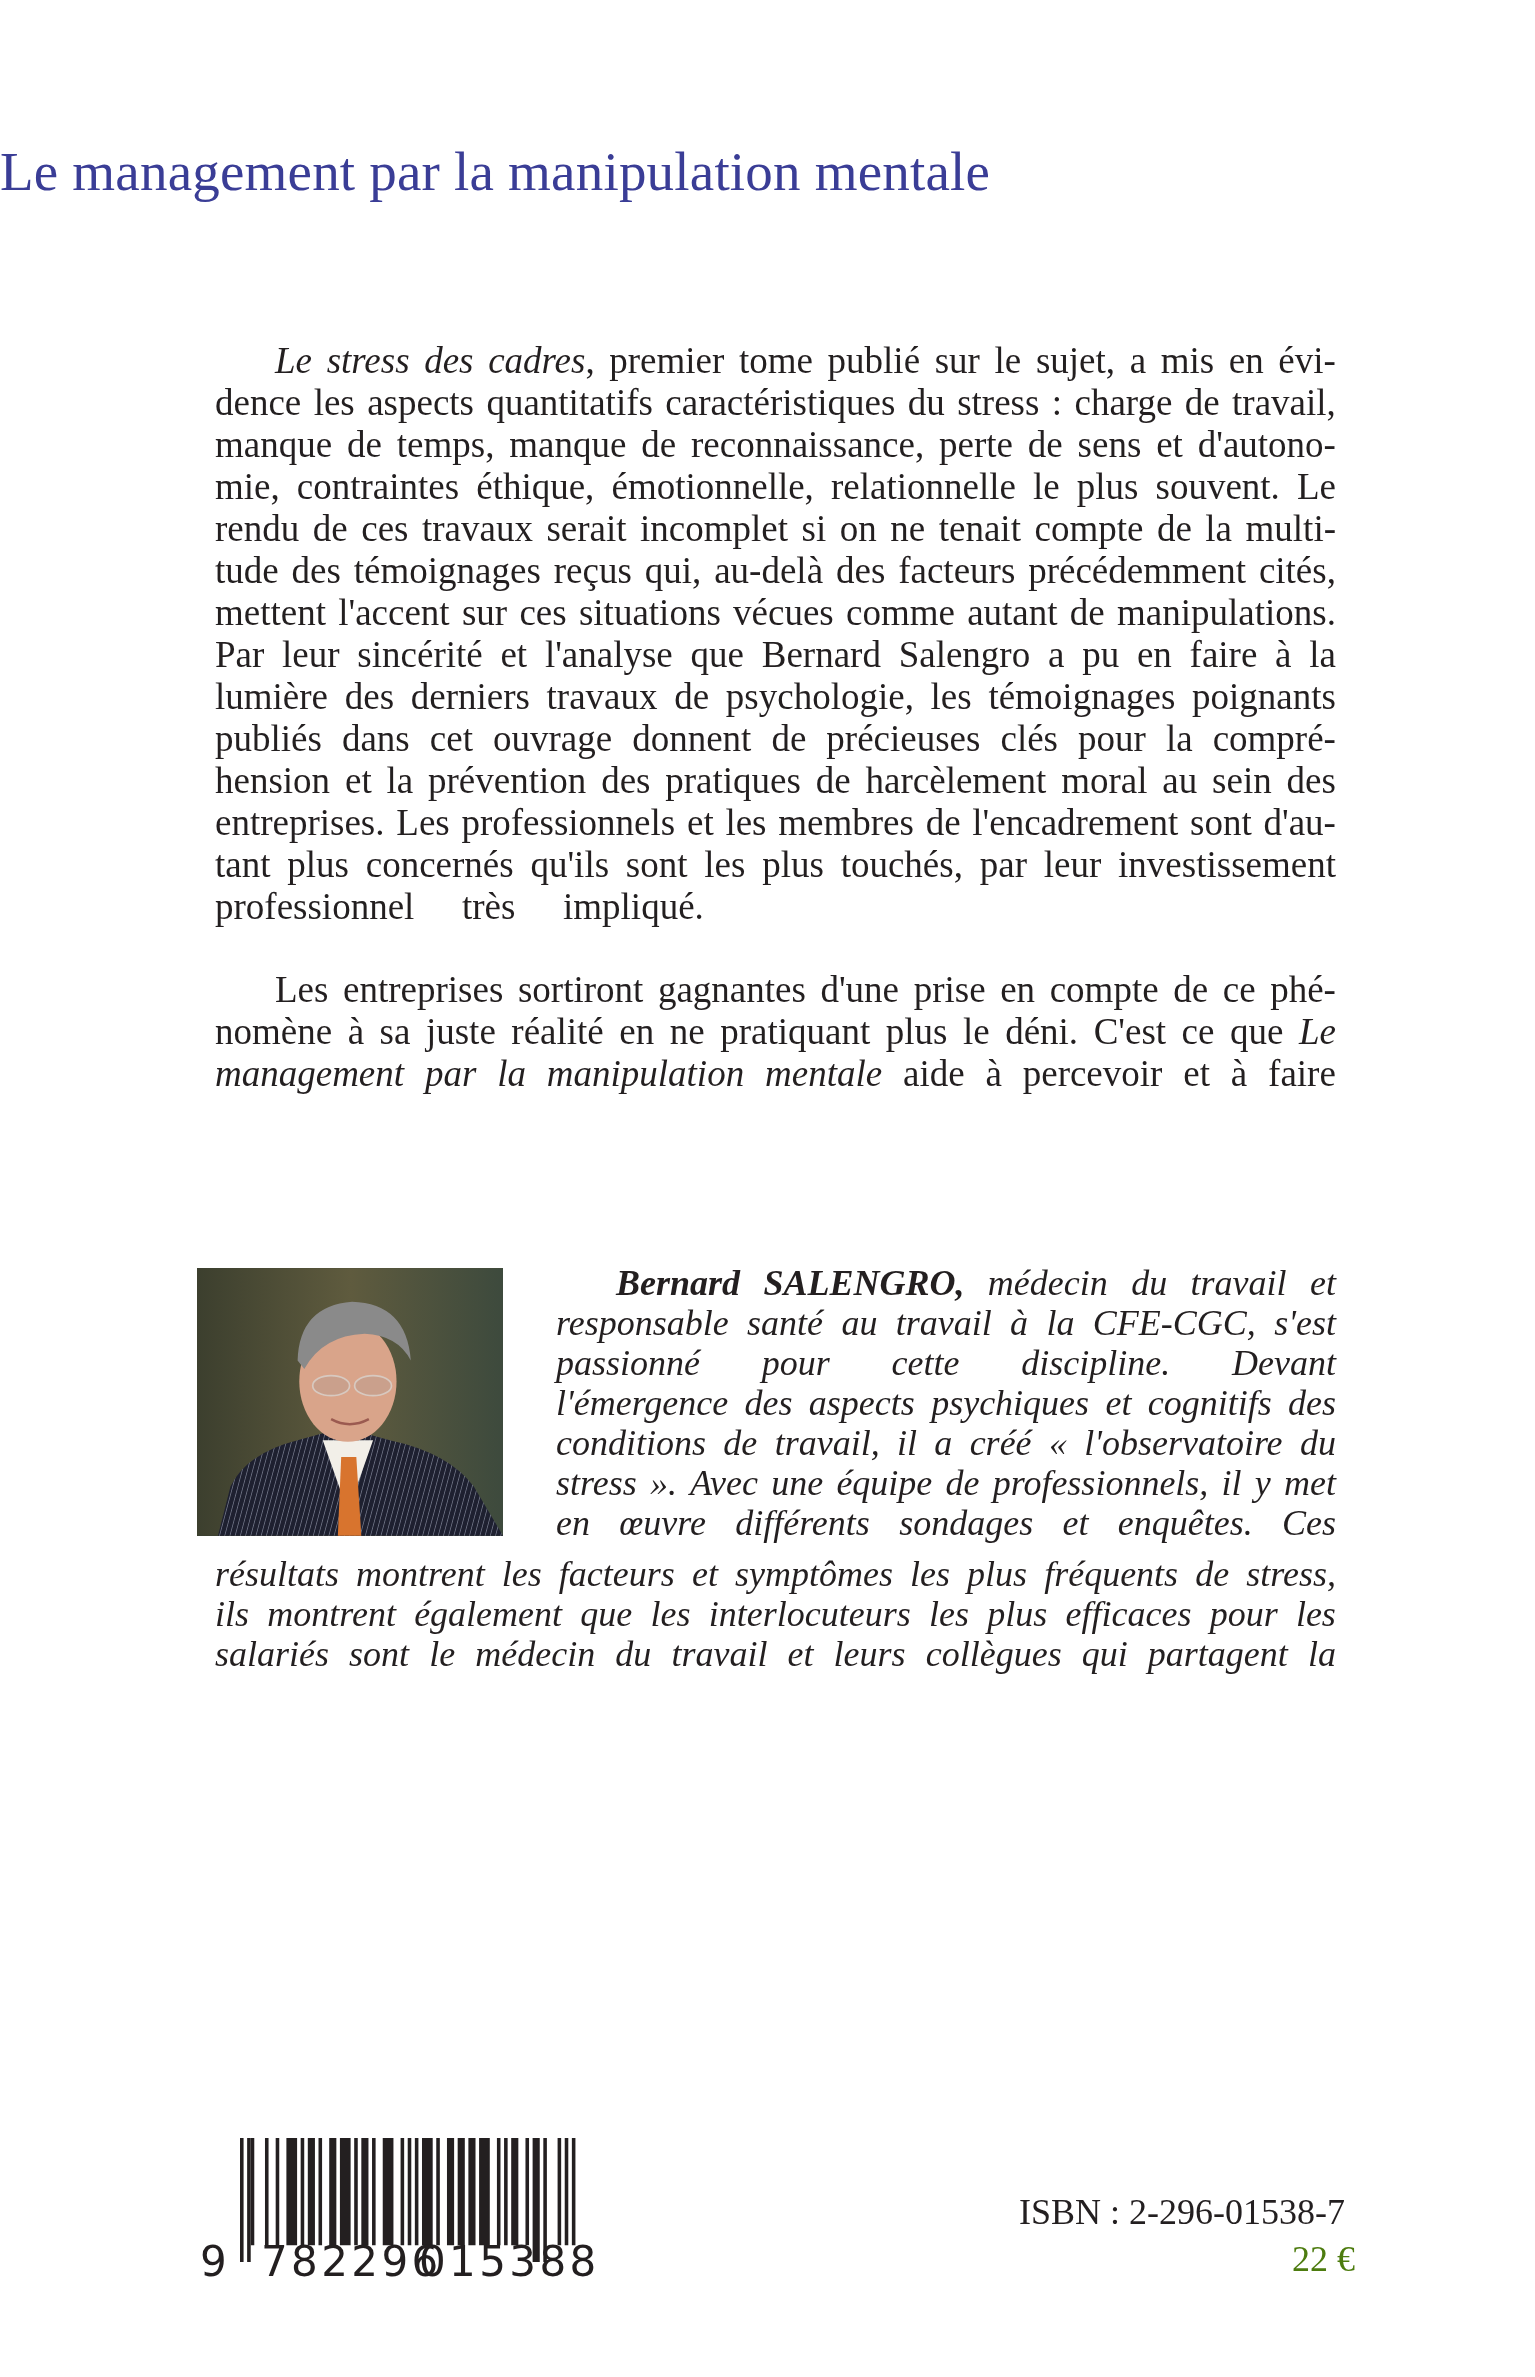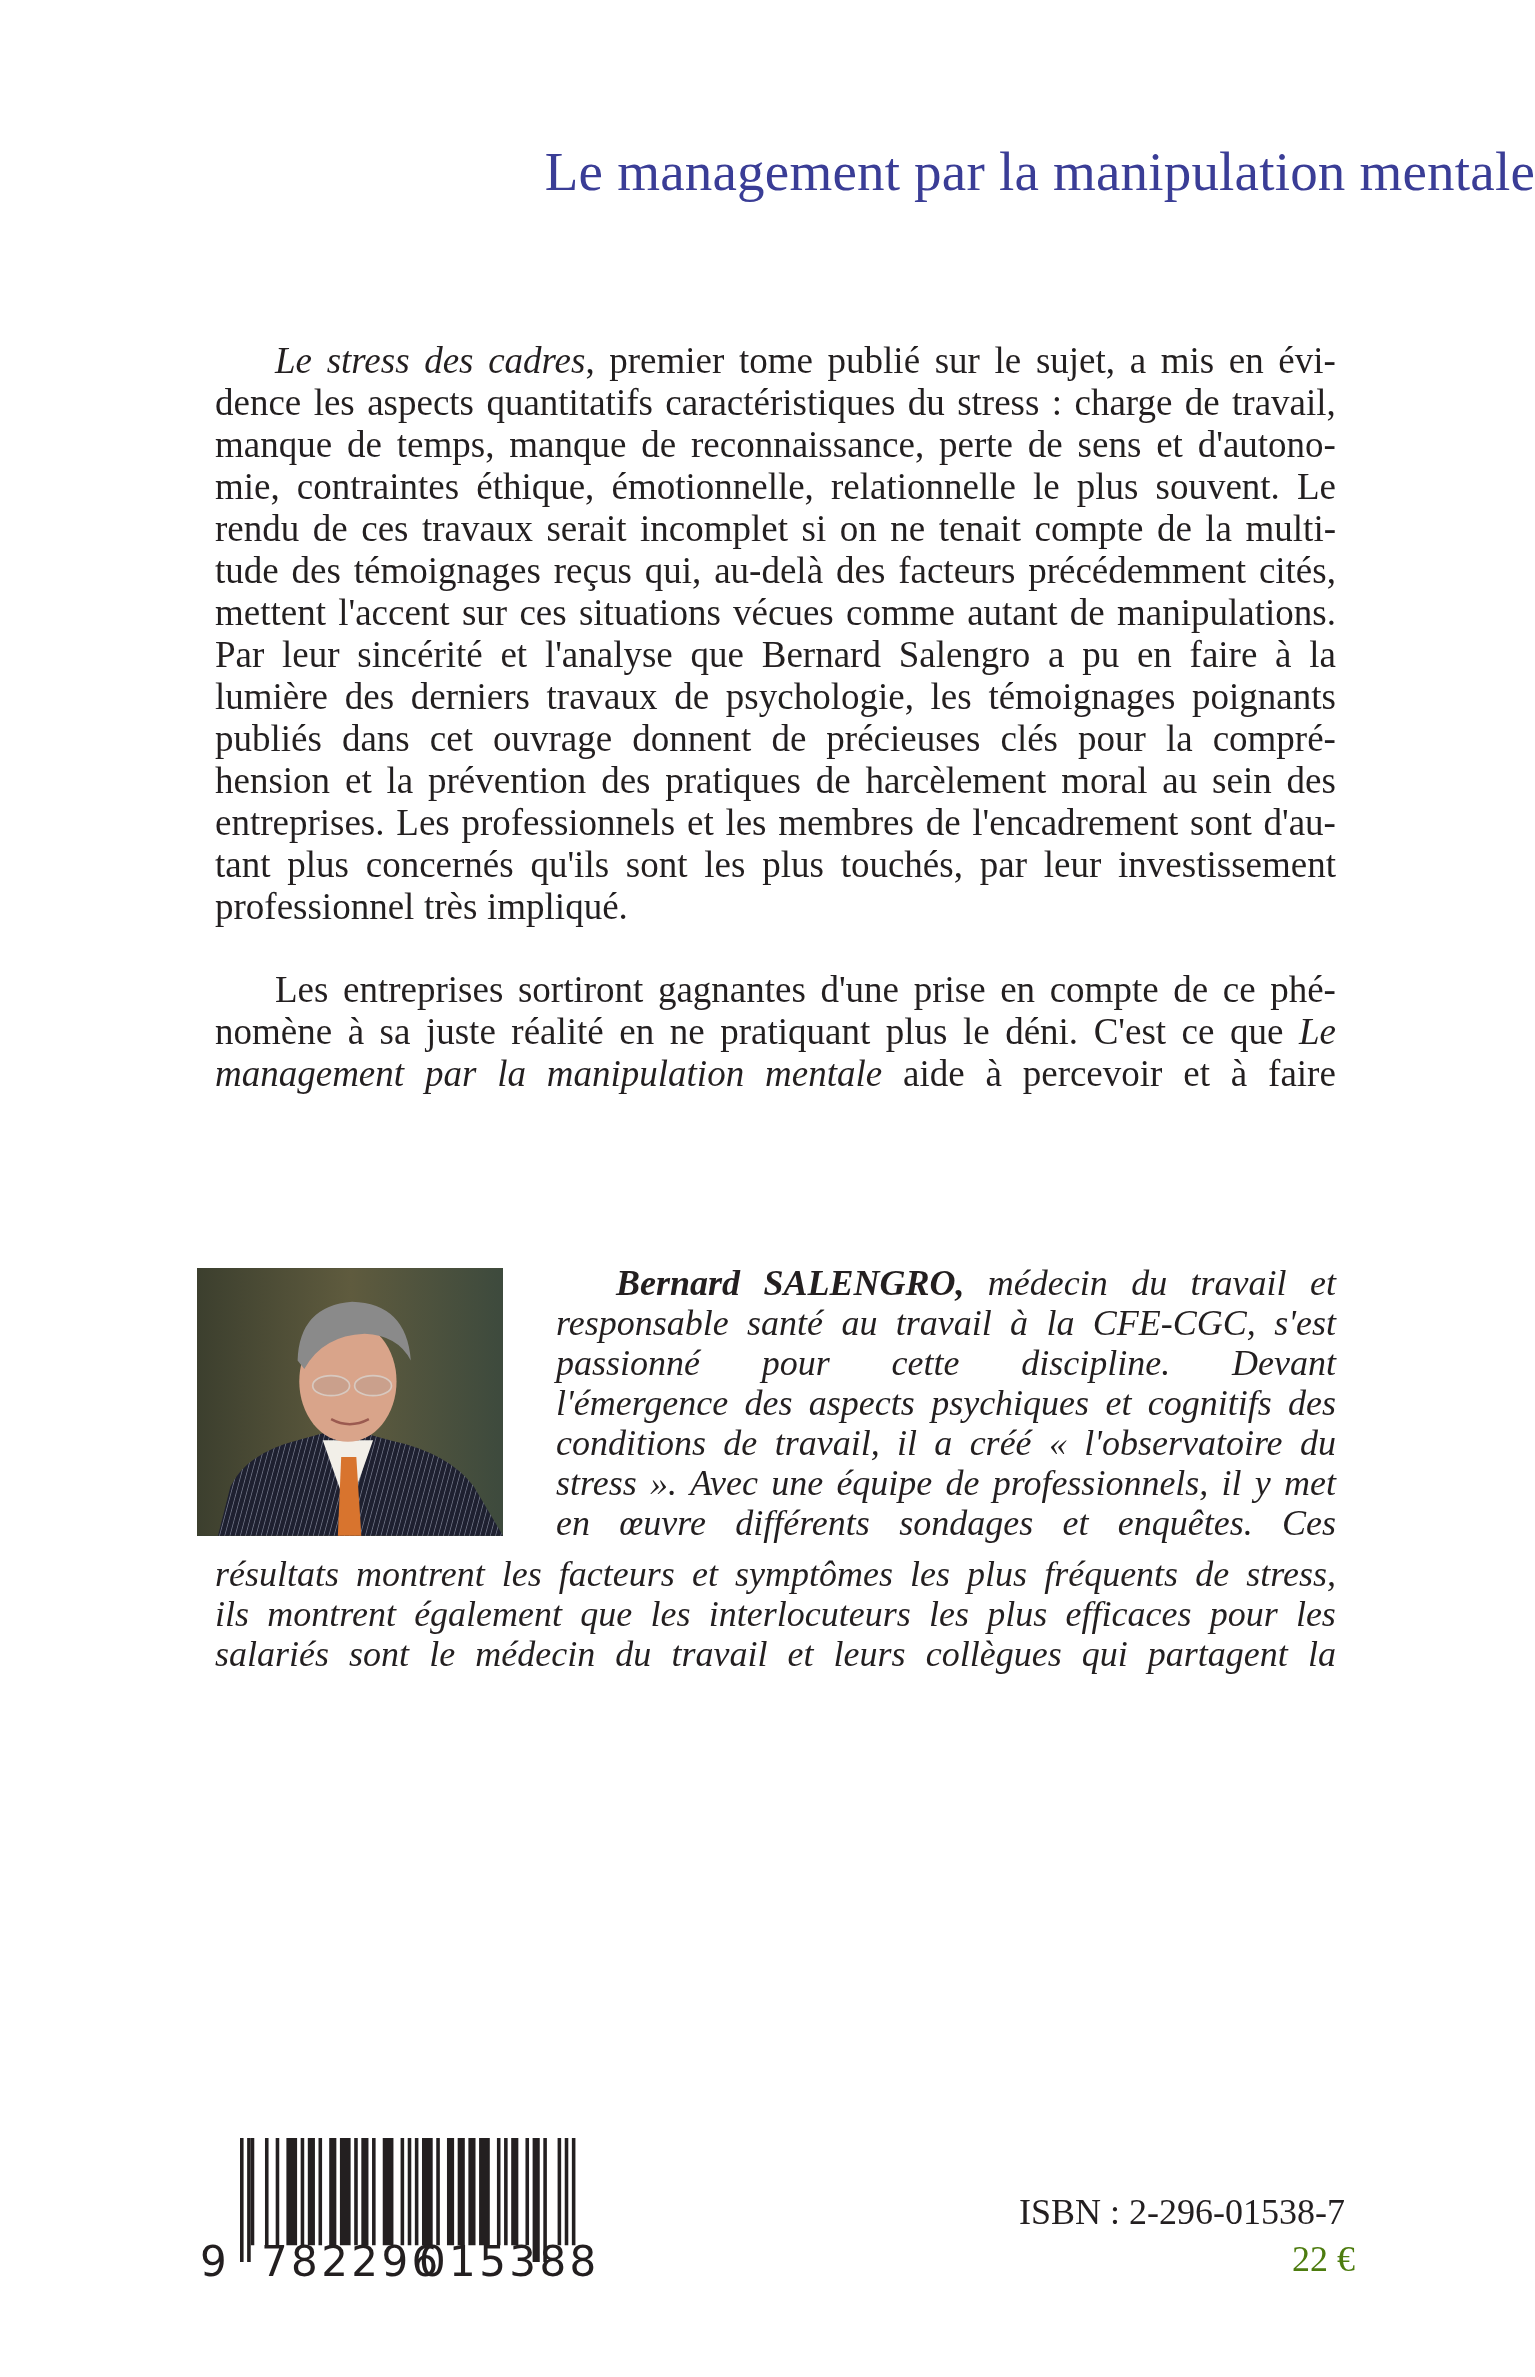--- a/index.html
+++ b/index.html
@@ -3,21 +3,21 @@
 <meta charset="utf-8">
 <style>
   html, body { margin: 0; padding: 0; background: #ffffff; }
   body {
     width: 1535px; height: 2377px; position: relative; overflow: hidden;
     font-family: "Liberation Serif", "DejaVu Serif", serif;
     color: #231f20;
   }
   .title {
     position: absolute; left: 0; width: 1535px; top: 134px;
-    text-align: right; font-size: 55px; line-height: 76px;
+    text-align: left; font-size: 55px; line-height: 76px;
     color: #3a3d96; letter-spacing: 0.2px;
   }
   .title span { display: inline-block; padding-left: 0; }
   .block { position: absolute; left: 198px; width: 1138px; }
   .line {
     display: block; height: 42px; line-height: 42px; font-size: 37px;
     text-align: justify; text-align-last: justify; white-space: nowrap;
     overflow: visible;
     margin-left: 17px;
   }
@@ -256,21 +256,21 @@
         <span><span>sont</span></span>
         <span><span>les</span></span>
         <span><span>plus</span></span>
         <span><span>touchés,</span></span>
         <span><span>par</span></span>
         <span><span>leur</span></span>
         <span><span>investissement</span></span>
       </span>
     </div>
     <div class="line">
-      <span class="line-wrap" style="justify-content: flex-start;">
+      <span class="line-wrap" style="justify-content: flex-start; gap: 38px;">
         <span style="margin-right: 0.26em;"><span>professionnel</span></span>
         <span style="margin-right: 0.26em;"><span>très</span></span>
         <span><span>impliqué.</span></span>
       </span>
     </div>
   </div>
 <div class="block" id="p2">
     <div class="line indent">
       <span class="line-wrap">
         <span><span>Les</span></span>

